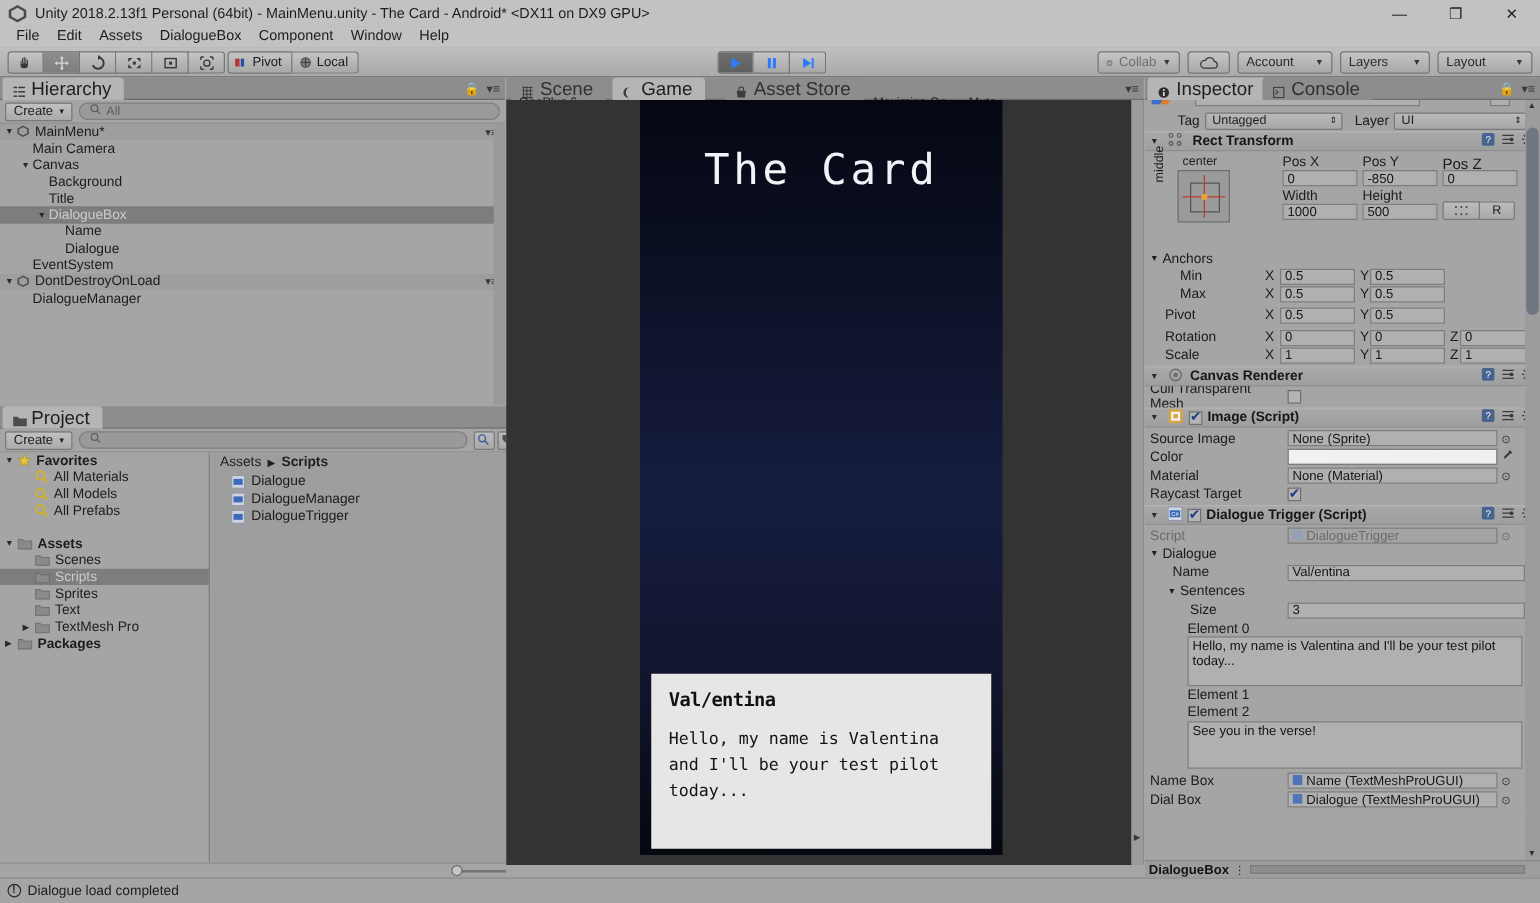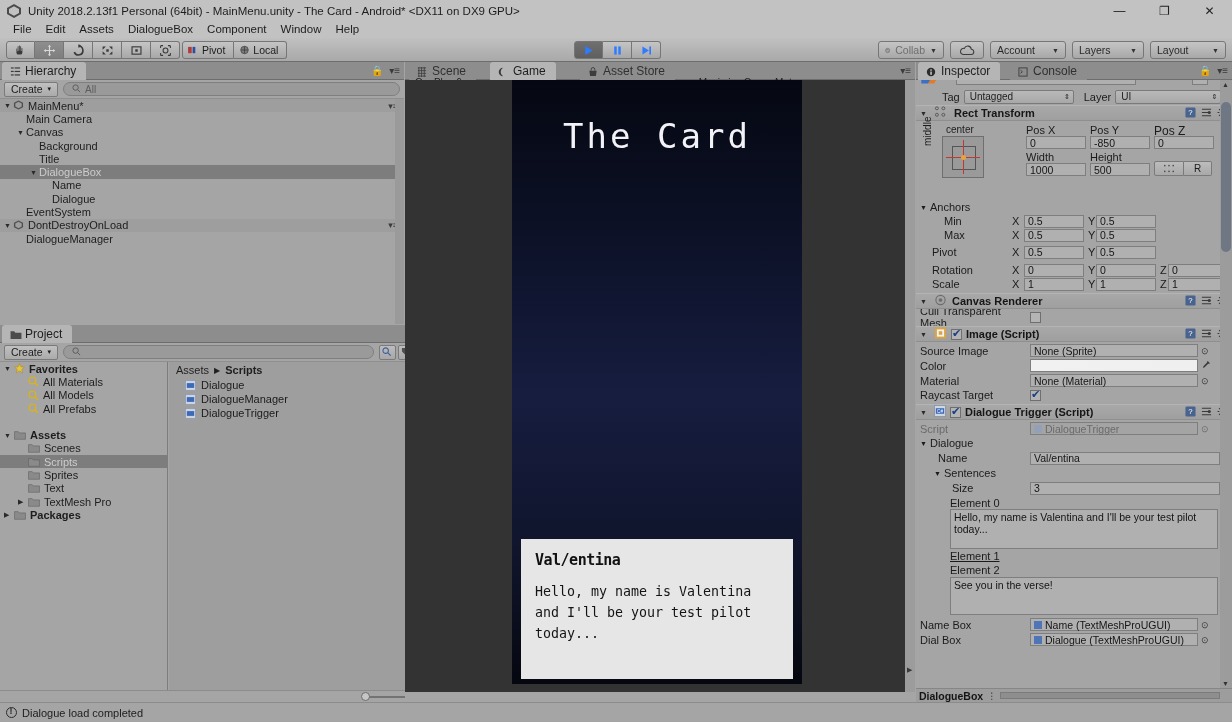--- a/index.html
+++ b/index.html
@@ -77,21 +77,21 @@
   .rb.cloud { width:34px; justify-content:center;}
   .rb.account { width:76px; justify-content:space-between;}
   .rb.layers { width:72px; justify-content:space-between;}
   .rb.layout { width:76px; justify-content:space-between;}
 
   
   .panel { position:absolute; background:#a5a5a5; }
   .tabrow { height:18px; background:#8d8d8d; position:relative; border-bottom:1px solid #6d6d6d;}
   .tab {
     position:absolute; top:0; height:18px; display:flex; align-items:center; gap:4px;
-    padding:0 10px 0 8px; font-size:12px; color:#1e1e1e;
+    padding:0 10px 0 8px; font-size:15px; color:#1e1e1e;
     background:#b5b5b5;
     border-top-left-radius:3px; border-top-right-radius:3px;
   }
   .tab.inactive { background:#8d8d8d; color:#303030; }
   .tab .ticon { width:11px; height:11px; display:inline-block; }
   .lockrow { position:absolute; right:4px; top:3px; display:flex; gap:5px; align-items:center;}
   .lockrow span { font-size:10px; color:#3a3a3a; }
 
   
   #hierarchy { left:0; top:62px; width:404px; height:262px; background:#a5a5a5; }
@@ -1037,21 +1037,21 @@
           <span class="flabel" style="width:114px;padding-left:36px;">Size</span>
           <div class="fld" style="width:190px;">3</div>
         </div>
 
         <div class="frow" style="height:13px;">
           <span class="flabel" style="padding-left:34px;">Element 0</span>
         </div>
         <div class="ta" style="margin-left:34px;width:268px;height:40px;">Hello, my name is Valentina and I'll be your test pilot today...</div>
 
         <div class="frow" style="height:14px;">
-          <span class="flabel" style="padding-left:34px;text-decoration:underline;">Element 1</span>
+          <span class="flabel" style="padding-left:34px;">Element 1</span>
         </div>
 
         <div class="frow" style="height:14px;">
           <span class="flabel" style="padding-left:34px;">Element 2</span>
         </div>
         <div class="ta" style="margin-left:34px;width:268px;height:38px;">See you in the verse!</div>
 
         <div class="frow" style="height:15px;margin-top:2px;">
           <span class="flabel" style="width:114px;padding-left:4px;">Name Box</span>
           <div class="fld" style="width:168px;gap:3px;">

